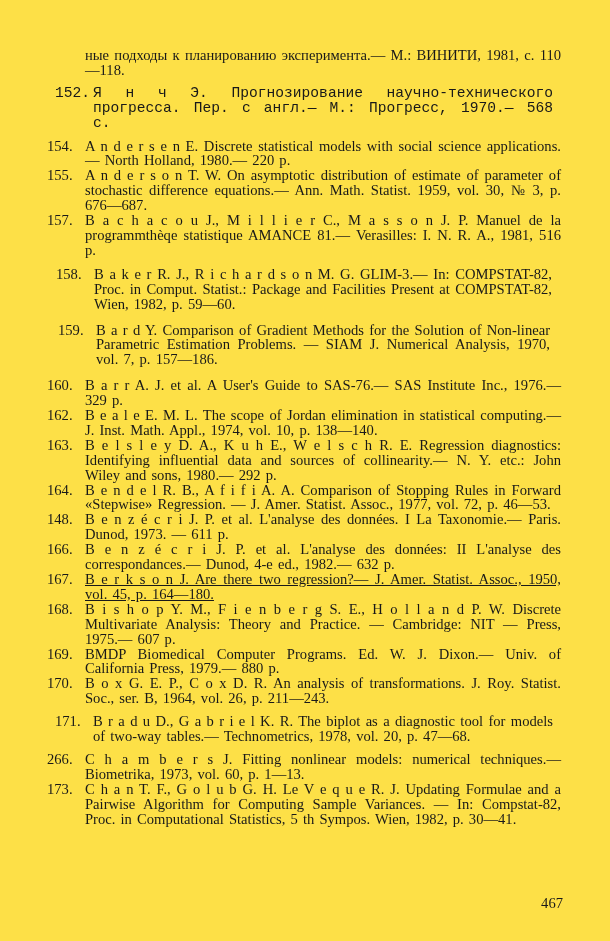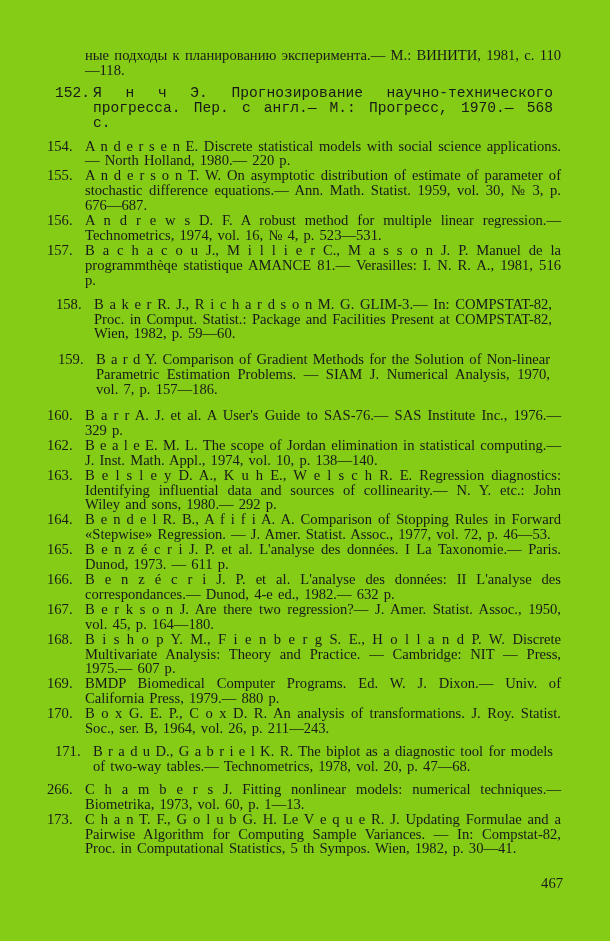--- a/index.html
+++ b/index.html
@@ -4,21 +4,21 @@
 <style>
   html, body {
     margin: 0;
     padding: 0;
     background: #fbfbf8;
   }
   .page {
     position: relative;
     width: 610px;
     height: 941px;
-    background: #84cc16;
+    background: #fde047;
     color: #191919;
     font-family: "Liberation Serif", "DejaVu Serif", serif;
     font-size: 14.6px;
     line-height: 14.9px;
     overflow: hidden;
     box-sizing: border-box;
   }
   .text-block {
     position: absolute;
     top: 48px;
@@ -43,48 +43,47 @@
     display: inline-block;
     width: 38px;
     text-indent: 0;
     white-space: nowrap;
   }
   .entry .txt {
     text-indent: 0;
   }
   .pagenum {
     position: absolute;
-    top: 876px;
+    top: 896px;
     right: 47px;
     font-family: "Liberation Serif", "DejaVu Serif", serif;
     font-size: 14.6px;
     color: #191919;
   }
 </style>
 </head>
 <body>
 
 <div class="page">
   <div class="text-block">
     <p class="cont">ные подходы к планированию эксперимента.— М.: ВИНИТИ, 1981, с. 110—118.</p>
     <div class="list">
         <p class="entry" style="margin: 8px; font-family: Liberation Mono, monospace;"><span class="num">152.</span><span class="txt">Я н ч Э. Прогнозирование научно-технического прогресса. Пер. с англ.— М.: Прогресс, 1970.— 568 с.</span></p>
         <p class="entry" style="margin: 0px;"><span class="num">154.</span><span class="txt">A n d e r s e n E. Discrete statistical models with social science applications. — North Holland, 1980.— 220 p.</span></p>
         <p class="entry" style="margin: 0px;"><span class="num">155.</span><span class="txt">A n d e r s o n T. W. On asymptotic distribution of estimate of parameter of stochastic difference equations.— Ann. Math. Statist. 1959, vol. 30, № 3, p. 676—687.</span></p>
-        <p class="entry" style="margin: 0px;"><span class="num">156.</span><span class="txt">A n d r e w s D. F. A robust method for multiple linear regression.— Technometrics, 1974, vol. 16, № 4, p. 523—531.</span></p>
         <p class="entry" style="margin: 0px;"><span class="num">157.</span><span class="txt">B a c h a c o u J., M i l l i e r C., M a s s o n J. P. Manuel de la programmthèqe statistique AMANCE 81.— Verasilles: I. N. R. A., 1981, 516 p.</span></p>
         <p class="entry" style="margin: 9px;"><span class="num">158.</span><span class="txt">B a k e r R. J., R i c h a r d s o n M. G. GLIM-3.— In: COMPSTAT-82, Proc. in Comput. Statist.: Package and Facilities Present at COMPSTAT-82, Wien, 1982, p. 59—60.</span></p>
         <p class="entry" style="margin: 11px;"><span class="num">159.</span><span class="txt">B a r d Y. Comparison of Gradient Methods for the Solution of Non-linear Parametric Estimation Problems. — SIAM J. Numerical Analysis, 1970, vol. 7, p. 157—186.</span></p>
         <p class="entry" style="margin: 0px;"><span class="num">160.</span><span class="txt">B a r r A. J. et al. A User's Guide to SAS-76.— SAS Institute Inc., 1976.— 329 p.</span></p>
         <p class="entry" style="margin: 0px;"><span class="num">162.</span><span class="txt">B e a l e E. M. L. The scope of Jordan elimination in statistical computing.— J. Inst. Math. Appl., 1974, vol. 10, p. 138—140.</span></p>
         <p class="entry" style="margin: 0px;"><span class="num">163.</span><span class="txt">B e l s l e y D. A., K u h E., W e l s c h R. E. Regression diagnostics: Identifying influential data and sources of collinearity.— N. Y. etc.: John Wiley and sons, 1980.— 292 p.</span></p>
         <p class="entry" style="margin: 0px;"><span class="num">164.</span><span class="txt">B e n d e l R. B., A f i f i A. A. Comparison of Stopping Rules in Forward «Stepwise» Regression. — J. Amer. Statist. Assoc., 1977, vol. 72, p. 46—53.</span></p>
-        <p class="entry" style="margin: 0px;"><span class="num">165.</span><span class="txt">B e n z é c r i J. P. et al. L'analyse des données. I La Taxonomie.— Paris. Dunod, 1973. — 611 p.</span></p>
+        <p class="entry" style="margin: 0px;"><span class="num">148.</span><span class="txt">B e n z é c r i J. P. et al. L'analyse des données. I La Taxonomie.— Paris. Dunod, 1973. — 611 p.</span></p>
         <p class="entry" style="margin: 0px;"><span class="num">166.</span><span class="txt">B e n z é c r i J. P. et al. L'analyse des données: II L'analyse des correspondances.— Dunod, 4-e ed., 1982.— 632 p.</span></p>
-        <p class="entry" style="margin: 0px;"><span class="num">167.</span><span class="txt">B e r k s o n J. Are there two regression?— J. Amer. Statist. Assoc., 1950, vol. 45, p. 164—180.</span></p>
+        <p class="entry" style="margin: 0px; text-decoration: underline;"><span class="num">167.</span><span class="txt">B e r k s o n J. Are there two regression?— J. Amer. Statist. Assoc., 1950, vol. 45, p. 164—180.</span></p>
         <p class="entry" style="margin: 0px;"><span class="num">168.</span><span class="txt">B i s h o p Y. M., F i e n b e r g S. E., H o l l a n d P. W. Discrete Multivariate Analysis: Theory and Practice. — Cambridge: NIT — Press, 1975.— 607 p.</span></p>
         <p class="entry" style="margin: 0px;"><span class="num">169.</span><span class="txt">BMDP Biomedical Computer Programs. Ed. W. J. Dixon.— Univ. of California Press, 1979.— 880 p.</span></p>
         <p class="entry" style="margin: 0px;"><span class="num">170.</span><span class="txt">B o x G. E. P., C o x D. R. An analysis of transformations. J. Roy. Statist. Soc., ser. B, 1964, vol. 26, p. 211—243.</span></p>
         <p class="entry" style="margin: 8px;"><span class="num">171.</span><span class="txt">B r a d u D., G a b r i e l K. R. The biplot as a diagnostic tool for models of two-way tables.— Technometrics, 1978, vol. 20, p. 47—68.</span></p>
         <p class="entry" style="margin: 0px;"><span class="num">266.</span><span class="txt">C h a m b e r s J. Fitting nonlinear models: numerical techniques.— Biometrika, 1973, vol. 60, p. 1—13.</span></p>
         <p class="entry" style="margin: 0px;"><span class="num">173.</span><span class="txt">C h a n T. F., G o l u b G. H. Le V e q u e R. J. Updating Formulae and a Pairwise Algorithm for Computing Sample Variances. — In: Compstat-82, Proc. in Computational Statistics, 5 th Sympos. Wien, 1982, p. 30—41.</span></p>
       </div>
   </div>
   <div class="pagenum">467</div>
 </div>

